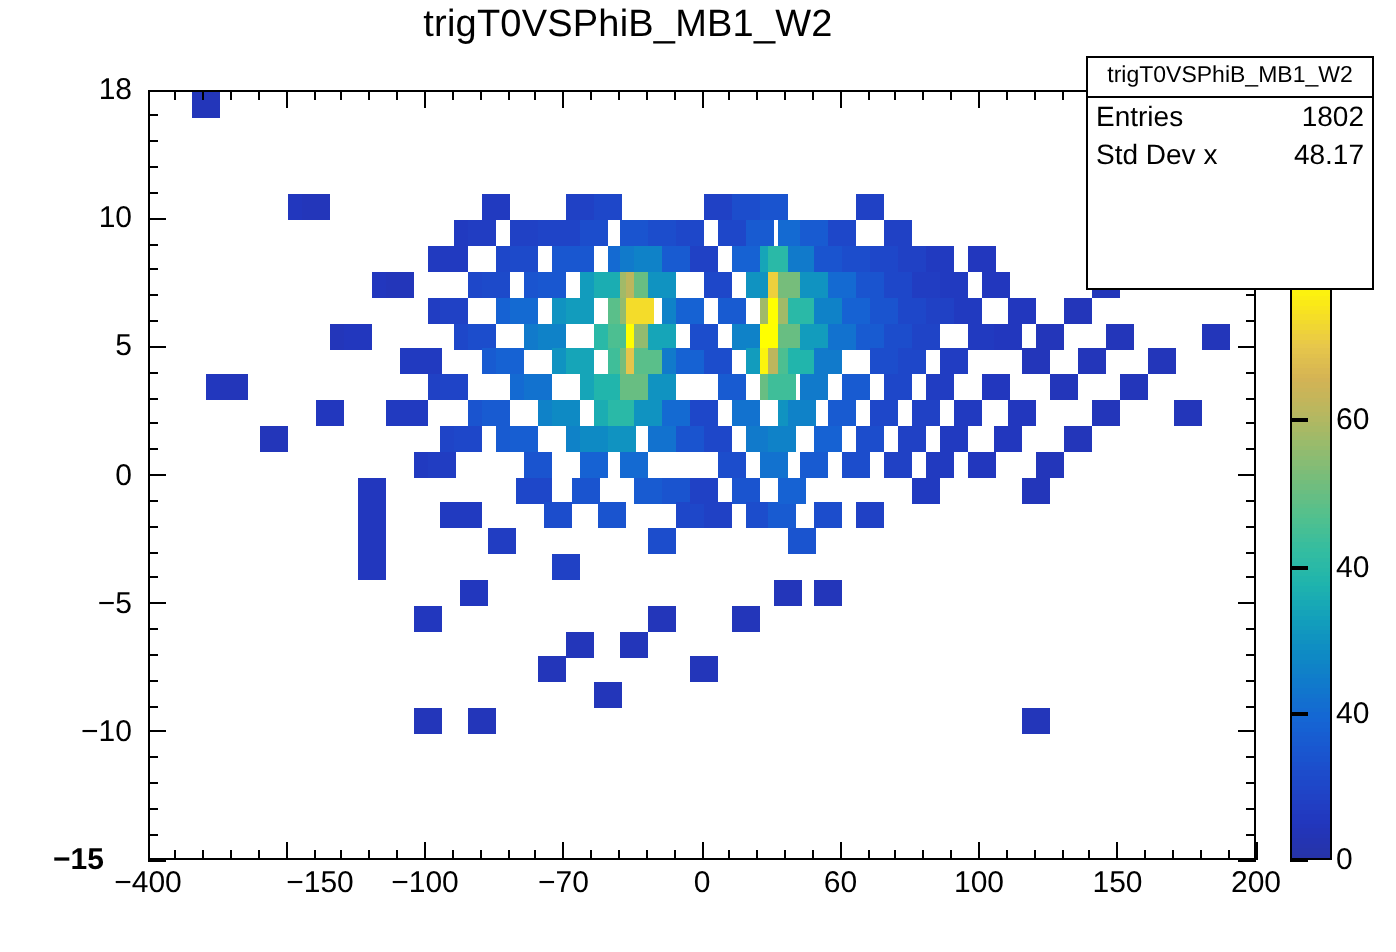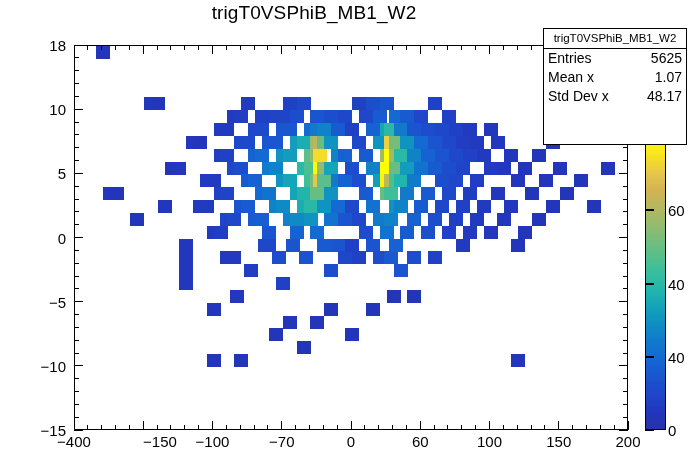--- a/index.html
+++ b/index.html
@@ -469,21 +469,21 @@
       <div class="tick" style="left: 74px; top: 57.3333px; height: 1px; width: 5px;"></div>
       <div class="tick" style="left: 623px; top: 57.3333px; height: 1px; width: 5px;"></div>
       <div class="tick" style="left: 74px; top: 44.5px; height: 1px; width: 9px;"></div>
       <div class="tick" style="left: 619px; top: 44.5px; height: 1px; width: 9px;"></div>
       <div class="tlabel ylab" style="left: 18px; width: 48px; top: 45px;">18</div>
       <div class="tlabel ylab" style="left: 18px; width: 48px; top: 109.167px;">10</div>
       <div class="tlabel ylab" style="left: 18px; width: 48px; top: 173.333px;">5</div>
       <div class="tlabel ylab" style="left: 18px; width: 48px; top: 237.5px;">0</div>
       <div class="tlabel ylab" style="left: 18px; width: 48px; top: 301.667px;">−5</div>
       <div class="tlabel ylab" style="left: 18px; width: 48px; top: 365.833px;">−10</div>
-      <div class="tlabel ylab" style="left: 18px; width: 48px; top: 430px;">−15</div>
+      <div class="tlabel ylab" style="left: 4px; width: 48px; top: 430px; font-weight: bold;">−15</div>
     </div>
 
   <div id="palette">
       <div class="pband" style="top: 0px; height: 3.125px; background: rgb(255, 253, 2);"></div>
       <div class="pband" style="top: 2.425px; height: 3.125px; background: rgb(254, 249, 6);"></div>
       <div class="pband" style="top: 4.85px; height: 3.125px; background: rgb(253, 245, 11);"></div>
       <div class="pband" style="top: 7.275px; height: 3.125px; background: rgb(252, 242, 15);"></div>
       <div class="pband" style="top: 9.7px; height: 3.125px; background: rgb(251, 238, 19);"></div>
       <div class="pband" style="top: 12.125px; height: 3.125px; background: rgb(250, 234, 23);"></div>
       <div class="pband" style="top: 14.55px; height: 3.125px; background: rgb(249, 230, 28);"></div>
@@ -610,25 +610,21 @@
       <div class="plabel" style="top: 283.5px;">40</div>
       <div class="ptick" style="top: 209.25px;"></div>
       <div class="plabel" style="top: 210.25px;">60</div>
     </div>
 
   <div id="stats">
     <div id="stats-title">trigT0VSPhiB_MB1_W2</div>
     <div id="stats-rows">
         <div class="srow">
           <span class="sname">Entries</span>
-          <span class="sval">5625</span>
-        </div>
-        <div class="srow">
-          <span class="sname">Mean x</span>
-          <span class="sval">1.07</span>
+          <span class="sval">1802</span>
         </div>
         <div class="srow">
           <span class="sname">Std Dev x</span>
           <span class="sval">48.17</span>
         </div>
       </div>
   </div>
 
 </div>
 

